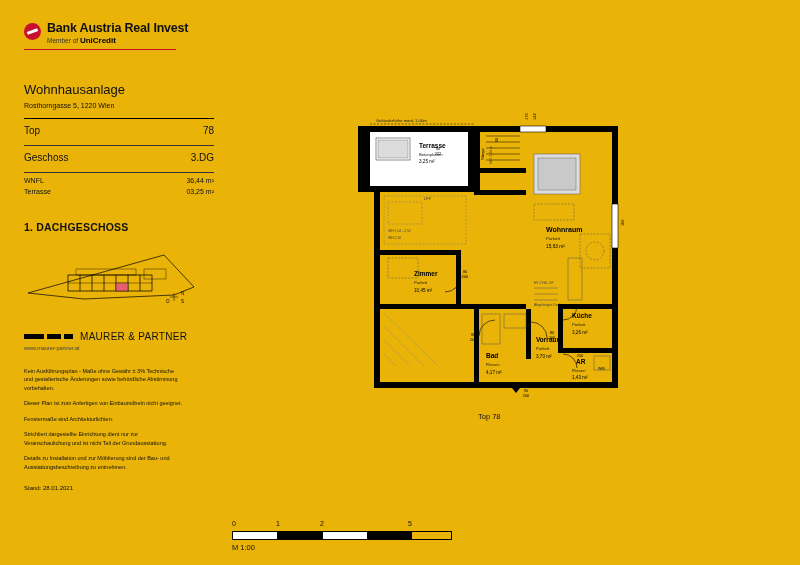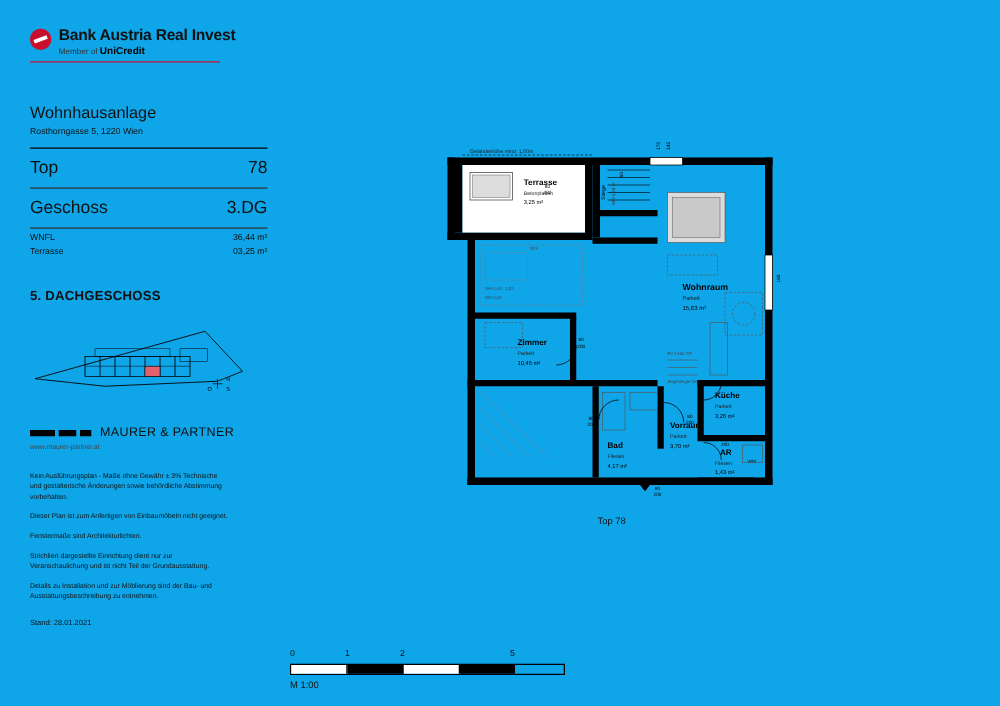--- a/index.html
+++ b/index.html
@@ -6,21 +6,21 @@
   body{
     width:800px;height:565px;
     background:#ffffff;
     font-family:"Liberation Sans", sans-serif;
     color:#111;
     overflow:hidden;
     position:relative;
   }
   .page{
     position:absolute;inset:0;
-    background:#0ea5e9;
+    background:#eab308;
   }
 
   
   .left{
     position:absolute;left:24px;top:22px;width:190px;
   }
 
   
   .logo-row{display:flex;align-items:flex-start;gap:6px;}
   .logo-mark{
@@ -37,21 +37,21 @@
   .logo-sub b{font-size:8px;color:#000;}
   .logo-rule{height:1px;background:#c8102e;margin-top:3px;width:152px;}
 
   
   .doc-title{font-size:13px;font-weight:normal;margin-top:32px;}
   .doc-sub{font-size:7px;margin-top:5px;color:#111;}
 
   .rule{height:1px;background:#000;margin-top:9px;}
   .rule.light{background:#333;}
 
-  .kv{display:flex;justify-content:space-between;font-size:14px;margin-top:6px;}
+  .kv{display:flex;justify-content:space-between;font-size:10px;margin-top:6px;}
   .kv .k{}
   .kv .v{font-weight:normal;}
   .kv.small{font-size:7px;margin-top:4px;}
 
   .section-title{font-size:10.5px;font-weight:bold;margin-top:26px;letter-spacing:0.2px;}
 
   
   .keyplan{margin-top:10px;width:180px;height:62px;position:relative;}
   .keyplan svg{display:block;}
 
@@ -133,21 +133,21 @@
 
     <div class="kv small">
       <span class="k">WNFL</span>
       <span class="v">36,44 m²</span>
     </div>
     <div class="kv small">
       <span class="k">Terrasse</span>
       <span class="v">03,25 m²</span>
     </div>
 
-    <div class="section-title">5. DACHGESCHOSS</div>
+    <div class="section-title">1. DACHGESCHOSS</div>
 
     <div class="keyplan">
       <svg width="180" height="62" viewBox="0 0 180 62">
         <polygon points="4,50 140,12 170,44 150,52 60,56" fill="none" stroke="#000" stroke-width="0.7"></polygon>
         <g stroke="#000" stroke-width="0.4" fill="none">
           <rect x="44" y="32" width="84" height="16"></rect>
           <rect x="44" y="32" width="12" height="16"></rect>
           <rect x="56" y="32" width="12" height="16"></rect>
           <rect x="68" y="32" width="12" height="16"></rect>
           <rect x="80" y="32" width="12" height="16"></rect>

